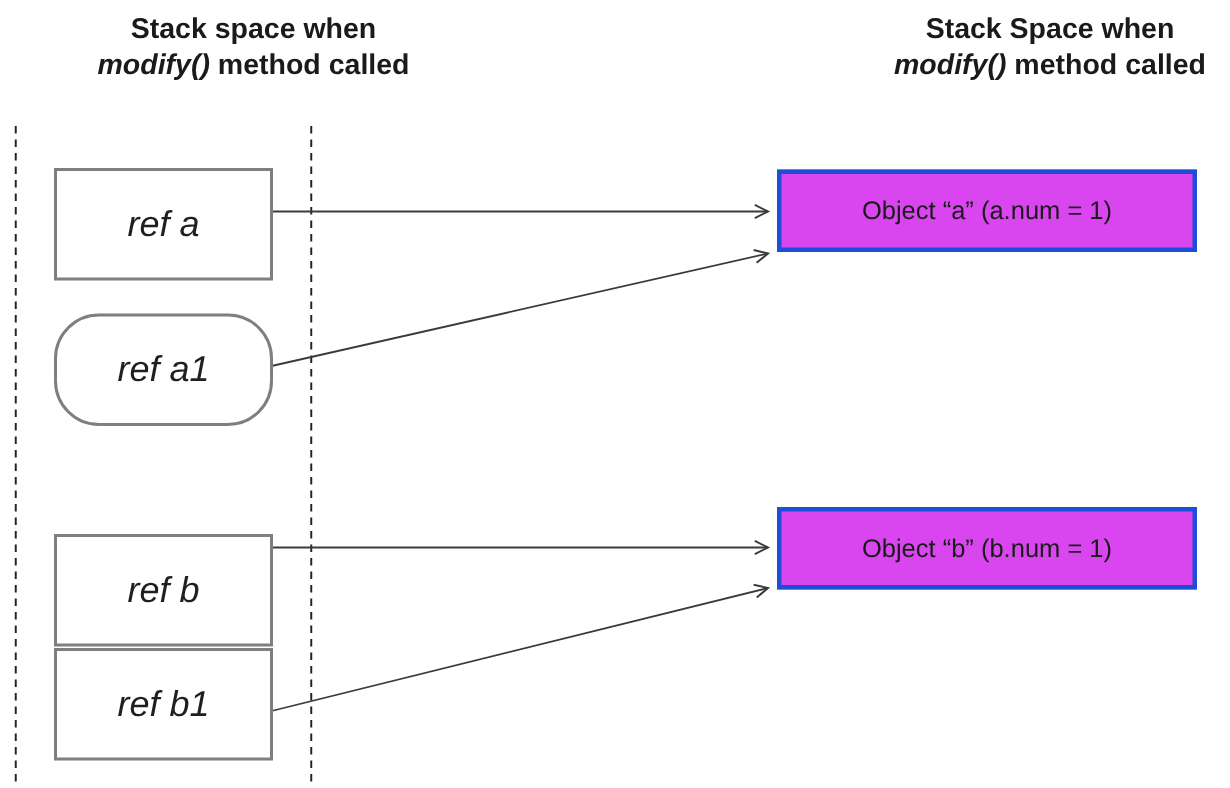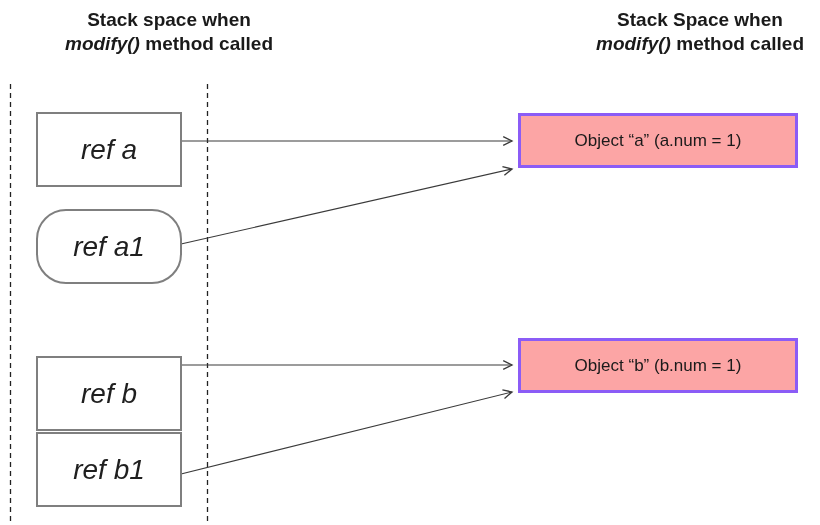--- a/index.html
+++ b/index.html
@@ -29,34 +29,34 @@
     position: absolute;
     left: 36px;
     width: 142px;
     height: 71px;
     border: 2px solid #7f7f7f;
     background: #ffffff;
     display: flex;
     align-items: center;
     justify-content: center;
     font-style: italic;
-    font-size: 28px;
+    font-size: 24px;
     color: #1f1f1f;
   }
   .stack-box.b1 { top: 112px; }
   .stack-box.b2 { top: 209px; border-radius: 30px; }
   .stack-box.b3 { top: 356px; text-align: center; }
   .stack-box.b4 { top: 432px; }
   .heap-box {
     position: absolute;
     left: 518px;
     width: 274px;
     height: 49px;
-    border: 3px solid #8b5cf6;
-    background: #fca5a5;
+    border: 3px solid #1d4ed8;
+    background: #d946ef;
     display: flex;
     align-items: center;
     justify-content: center;
     font-size: 17px;
     color: #1a1a1a;
     white-space: nowrap;
   }
   .heap-box.h1 { top: 113px; }
   .heap-box.h2 { top: 338px; }
   svg.overlay {

